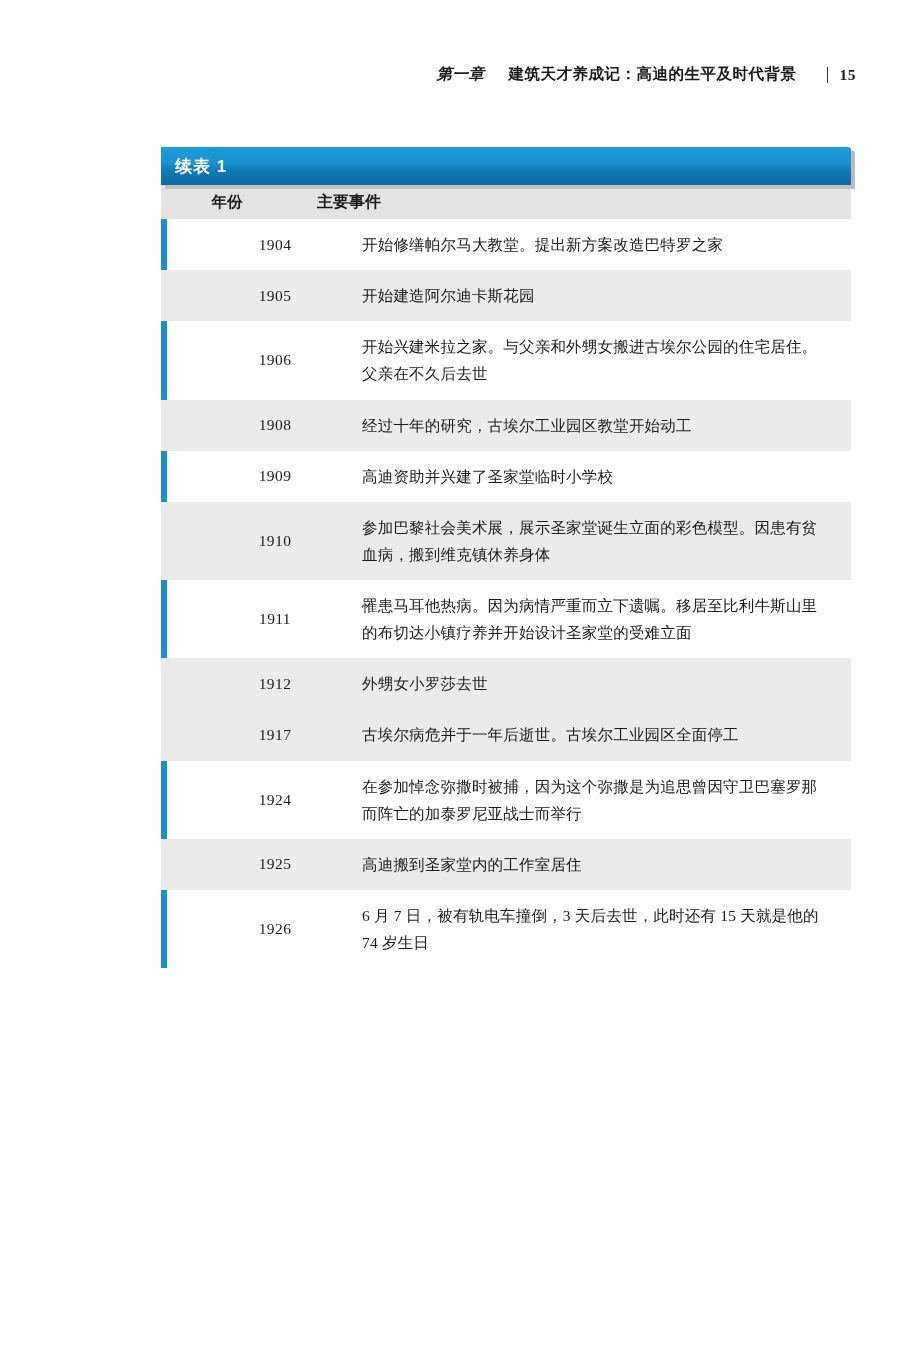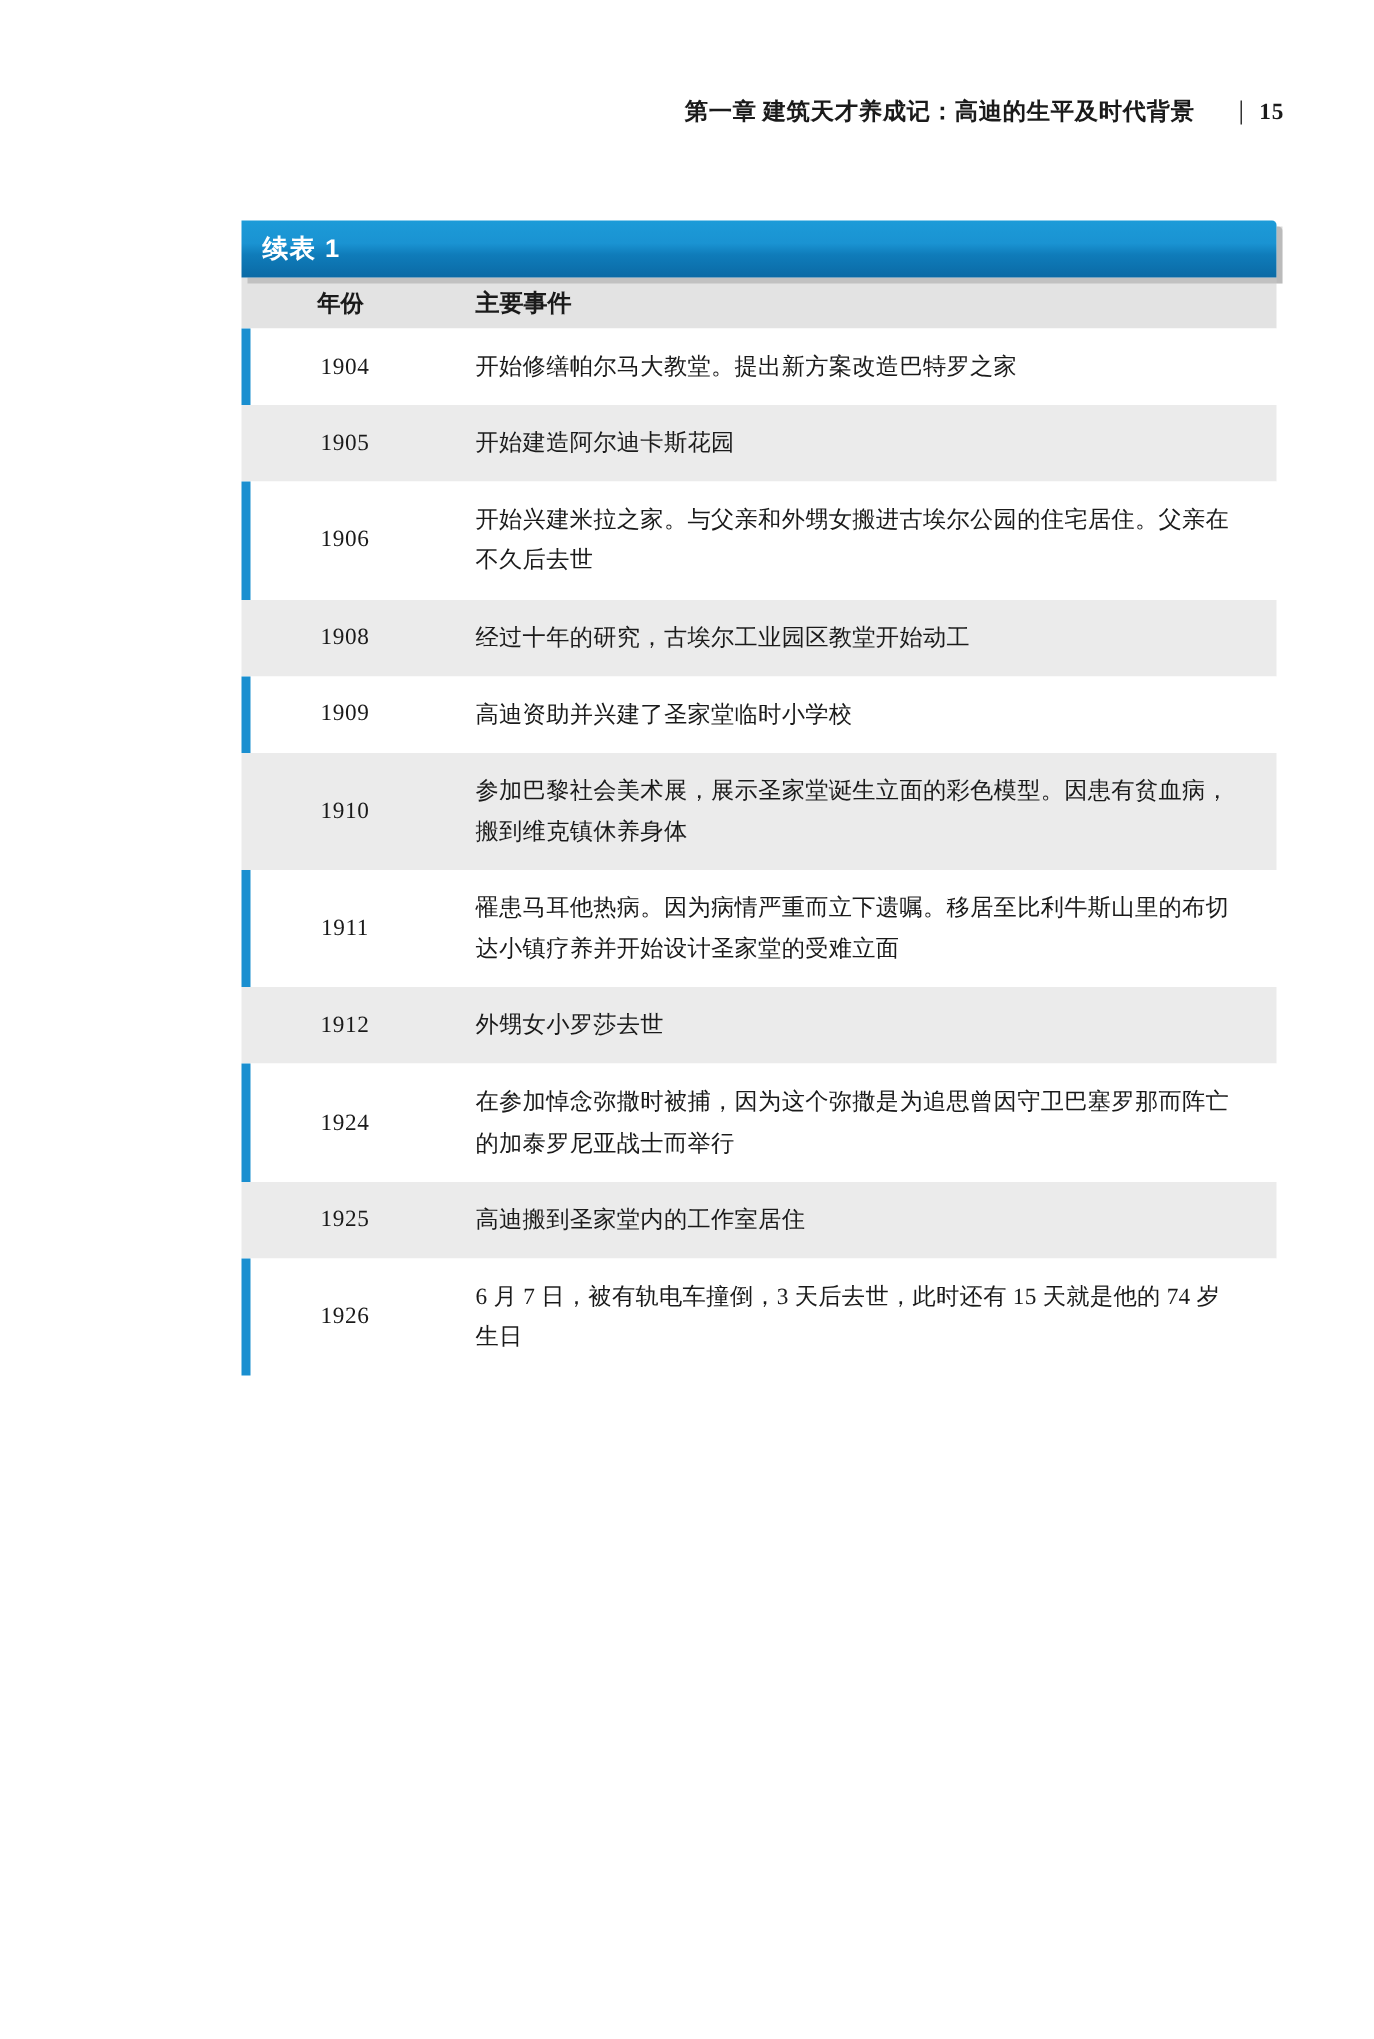--- a/index.html
+++ b/index.html
@@ -22,21 +22,22 @@
     top: 64px;
     right: 60px;
     display: flex;
     align-items: center;
     font-size: 15.5px;
     font-weight: bold;
     letter-spacing: 0.5px;
     white-space: nowrap;
   }
   .page-header .chapter-no {
-    margin-right: 4px;
+    margin-right: 24px;
+    font-style: italic;
   }
   .page-header .chapter-title {
     margin-right: 28px;
   }
   .page-header .rule {
     display: inline-block;
     width: 1px;
     height: 16px;
     background: #333;
     margin: 0 12px 0 2px;
@@ -107,20 +108,21 @@
     font-family: Liberation Serif, serif;
   }
 
   
   .row {
     display: flex;
     align-items: stretch;
     min-height: 48px;
     border-left: 6px solid transparent;
     box-sizing: border-box;
+    padding-left: 45px;
   }
   .row.shade {
     background: #ebebeb;
     border-left-color: transparent;
   }
   .row.plain {
     background: #ffffff;
     border-left-color: #1a8fd0;
   }
   .cell-year {
@@ -207,20 +209,26 @@
         <div class="cell-event">
           <span>罹患马耳他热病。因为病情严重而立下遗嘱。移居至比利牛斯山里的布切达小镇疗养并开始设计圣家堂的受难立面</span>
         </div>
       </div>
       <div class="row shade">
         <div class="cell-year">1912</div>
         <div class="cell-event">
           <span>外甥女小罗莎去世</span>
         </div>
       </div>
+      <div class="row shade">
+        <div class="cell-year">1917</div>
+        <div class="cell-event">
+          <span>古埃尔病危并于一年后逝世。古埃尔工业园区全面停工</span>
+        </div>
+      </div>
       <div class="row plain">
         <div class="cell-year">1924</div>
         <div class="cell-event">
           <span>在参加悼念弥撒时被捕，因为这个弥撒是为追思曾因守卫巴塞罗那而阵亡的加泰罗尼亚战士而举行</span>
         </div>
       </div>
       <div class="row shade">
         <div class="cell-year">1925</div>
         <div class="cell-event">
           <span>高迪搬到圣家堂内的工作室居住</span>

